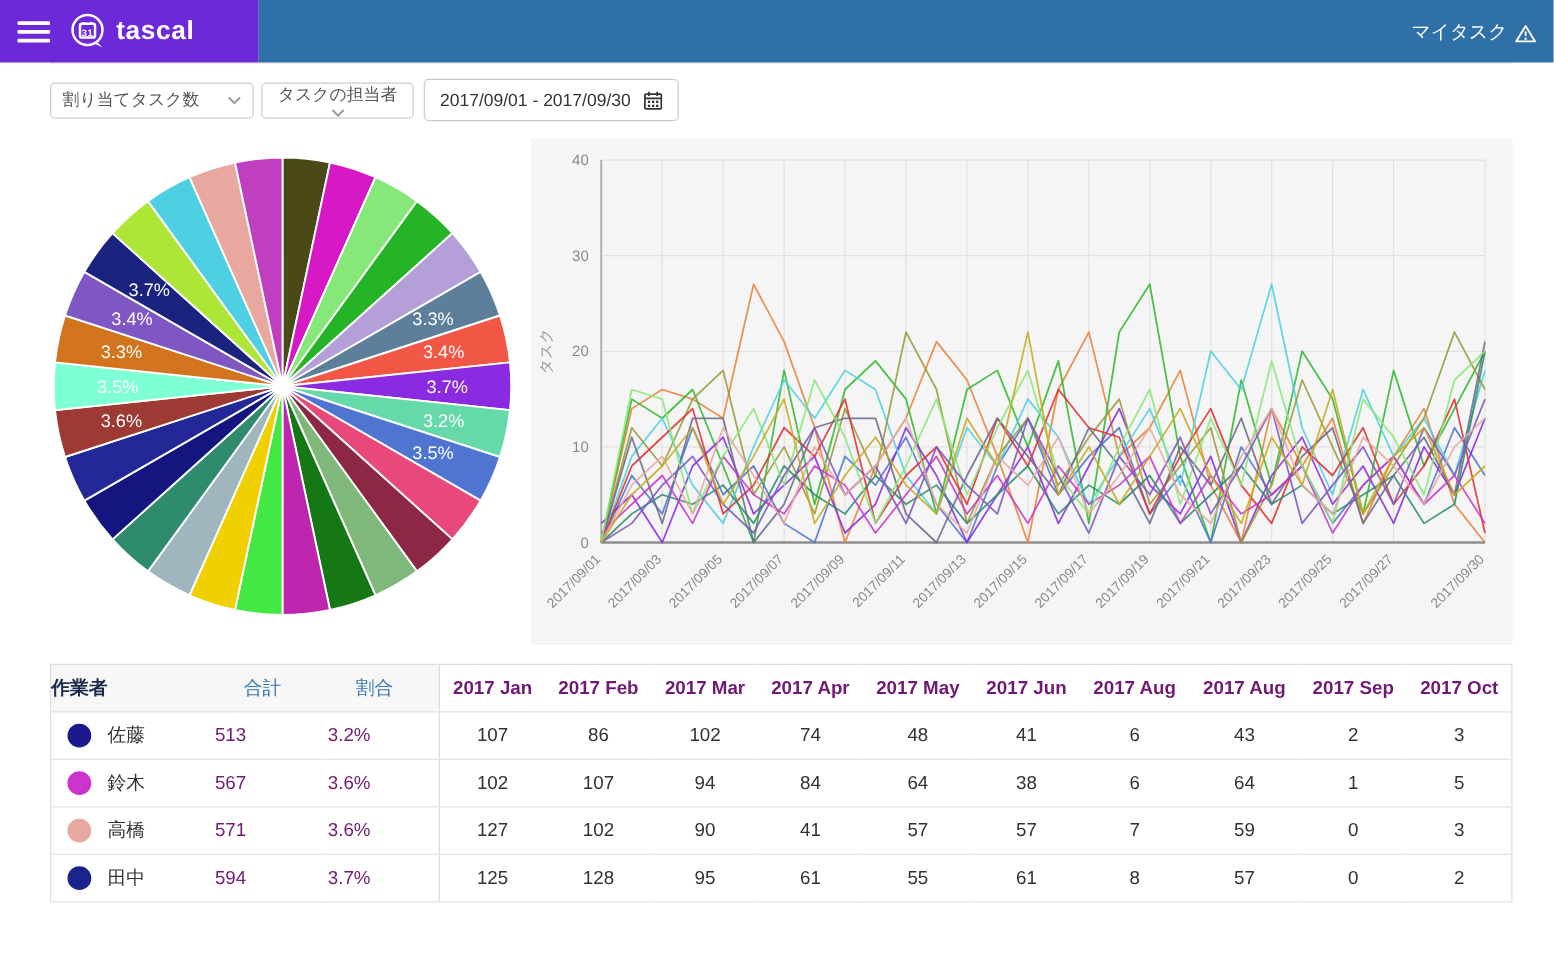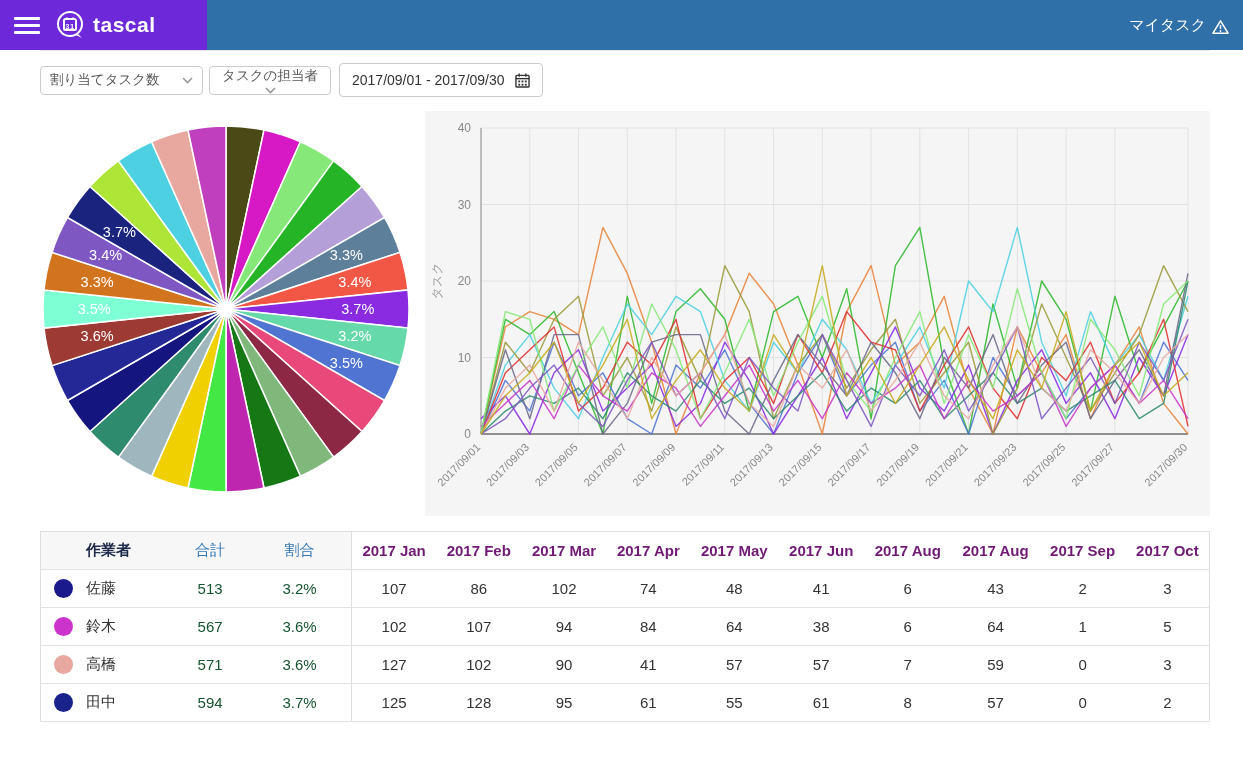--- a/index.html
+++ b/index.html
@@ -34,26 +34,26 @@
   .pie-wrap { width:380px; height:392px; }
   .line-panel { width:785px; height:405px; background:#f5f5f5; }
 
   
   .tables { display:flex; align-items:flex-start; margin-top:15px; }
   table { border-collapse:collapse; font-size:15px; }
   .left-table { width:312px; border:1px solid #ddd; }
   .right-table { width:858px; border:1px solid #ddd; border-left:none; }
   .left-table th { background:#f7f7f7; }
   th, td { height:38px; border-bottom:1px solid #e3e3e3; }
-  .left-table th.h-worker { text-align:left; padding-left:45px; color:#1d2a4a; font-weight:bold; }
+  .left-table th.h-worker { text-align:left; color:#1d2a4a; font-weight:bold; }
   .left-table th.h-total, .left-table th.h-pct { text-align:center; padding-right:14px; color:#3377b5; font-weight:normal; cursor:pointer; }
   .left-table td.c-name { text-align:left; color:#333; }
   .name-cell { display:flex; align-items:center; gap:13px; padding-left:13px; }
   .dot { width:19px; height:19px; border-radius:50%; flex:0 0 auto; }
-  .left-table td.c-total, .left-table td.c-pct { text-align:center; padding-right:14px; color:#14532d; }
+  .left-table td.c-total, .left-table td.c-pct { text-align:left; padding-right:14px; color:#701a75; }
   .right-table th { text-align:center; color:#701a75; font-weight:bold; }
   .right-table td { text-align:center; color:#333; }
   .col-name{width:131px;} .col-total{width:90px;} .col-pct{width:89px;}
 </style>
 </head>
 <body>
 
 <div class="topbar">
   <div class="topbar-left">
     <div class="hamburger">

